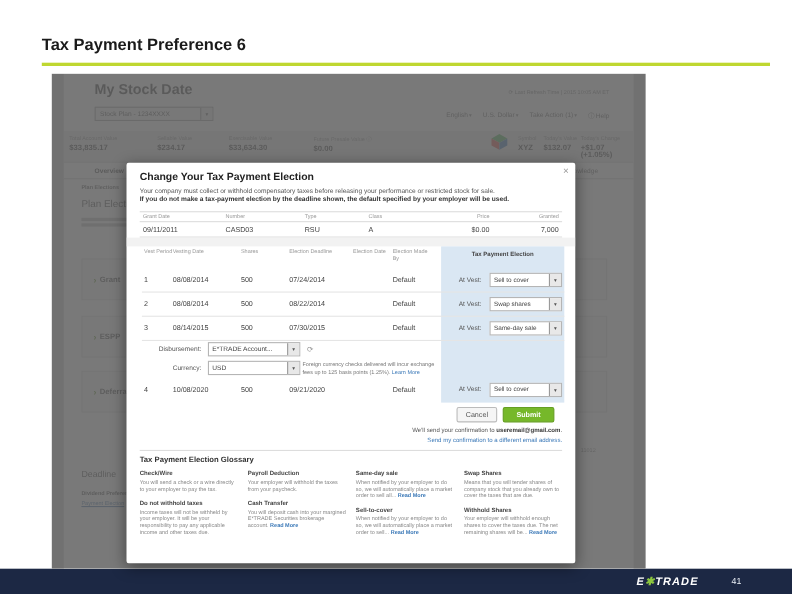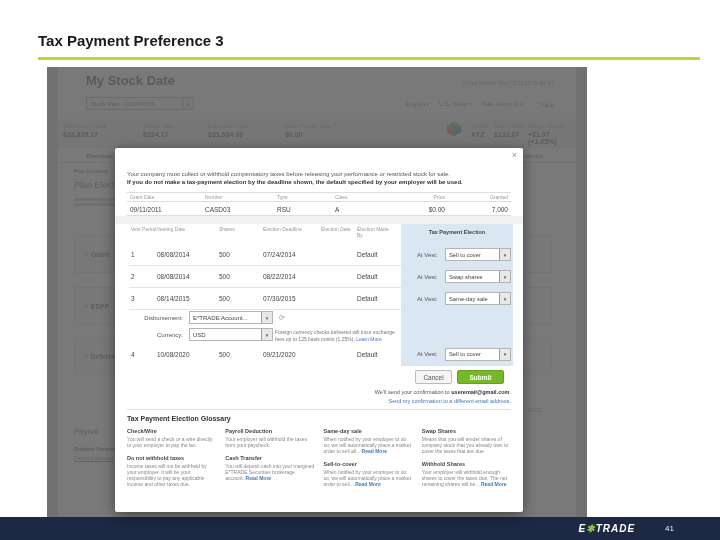--- a/index.html
+++ b/index.html
@@ -106,21 +106,21 @@
   .glos-entry { margin-bottom:7px; }
   .glos-term { font-size:5.5px; font-weight:bold; color:#444; margin-bottom:1.5px; }
   .glos-desc { font-size:5px; color:#888; line-height:1.25; }
   .read-more { font-size:5px; color:#3d7ab8; font-weight:bold; cursor:pointer; }
 </style>
 </head>
 <body>
 
 <div class="slide">
 
-  <div class="slide-title">Tax Payment Preference 3</div>
+  <div class="slide-title">Tax Payment Preference 6</div>
   <div class="green-rule"></div>
 
   <div class="shot">
     <div class="page-content">
 
       <div class="msp-title">My Stock Date</div>
       <div class="refresh">
         <span>⟳</span>
         <span>Last Refresh Time | 2015 10:05 AM ET</span>
       </div>
@@ -191,31 +191,32 @@
       </div>
       <div class="acc-box" style="top:220px;">
         <span class="chev">›</span>
         <span class="acc-label">ESPP</span>
       </div>
       <div class="acc-box" style="top:270px;">
         <span class="chev">›</span>
         <span class="acc-label">Deferral</span>
       </div>
 
-      <div class="account-heading">Payroll</div>
+      <div class="account-heading">Deadline</div>
       <div class="bg-link-b">Dividend Preference</div>
       <div class="bg-link">Payment Election</div>
       <div class="footnote">11012</div>
     </div>
 
     <div class="shot-overlay"></div>
   </div>
 
   <div class="modal">
     <span class="m-close">×</span>
+    <div class="m-title">Change Your Tax Payment Election</div>
     <div class="m-intro1">Your company must collect or withhold compensatory taxes before releasing your performance or restricted stock for sale.</div>
     <div class="m-intro2">If you do not make a tax-payment election by the deadline shown, the default specified by your employer will be used.</div>
 
     <div class="g-head">
       <span class="gc1">Grant Date</span>
       <span class="gc2">Number</span>
       <span class="gc3">Type</span>
       <span class="gc4">Class</span>
       <span class="gc5">Price</span>
       <span class="gc6">Granted</span>

